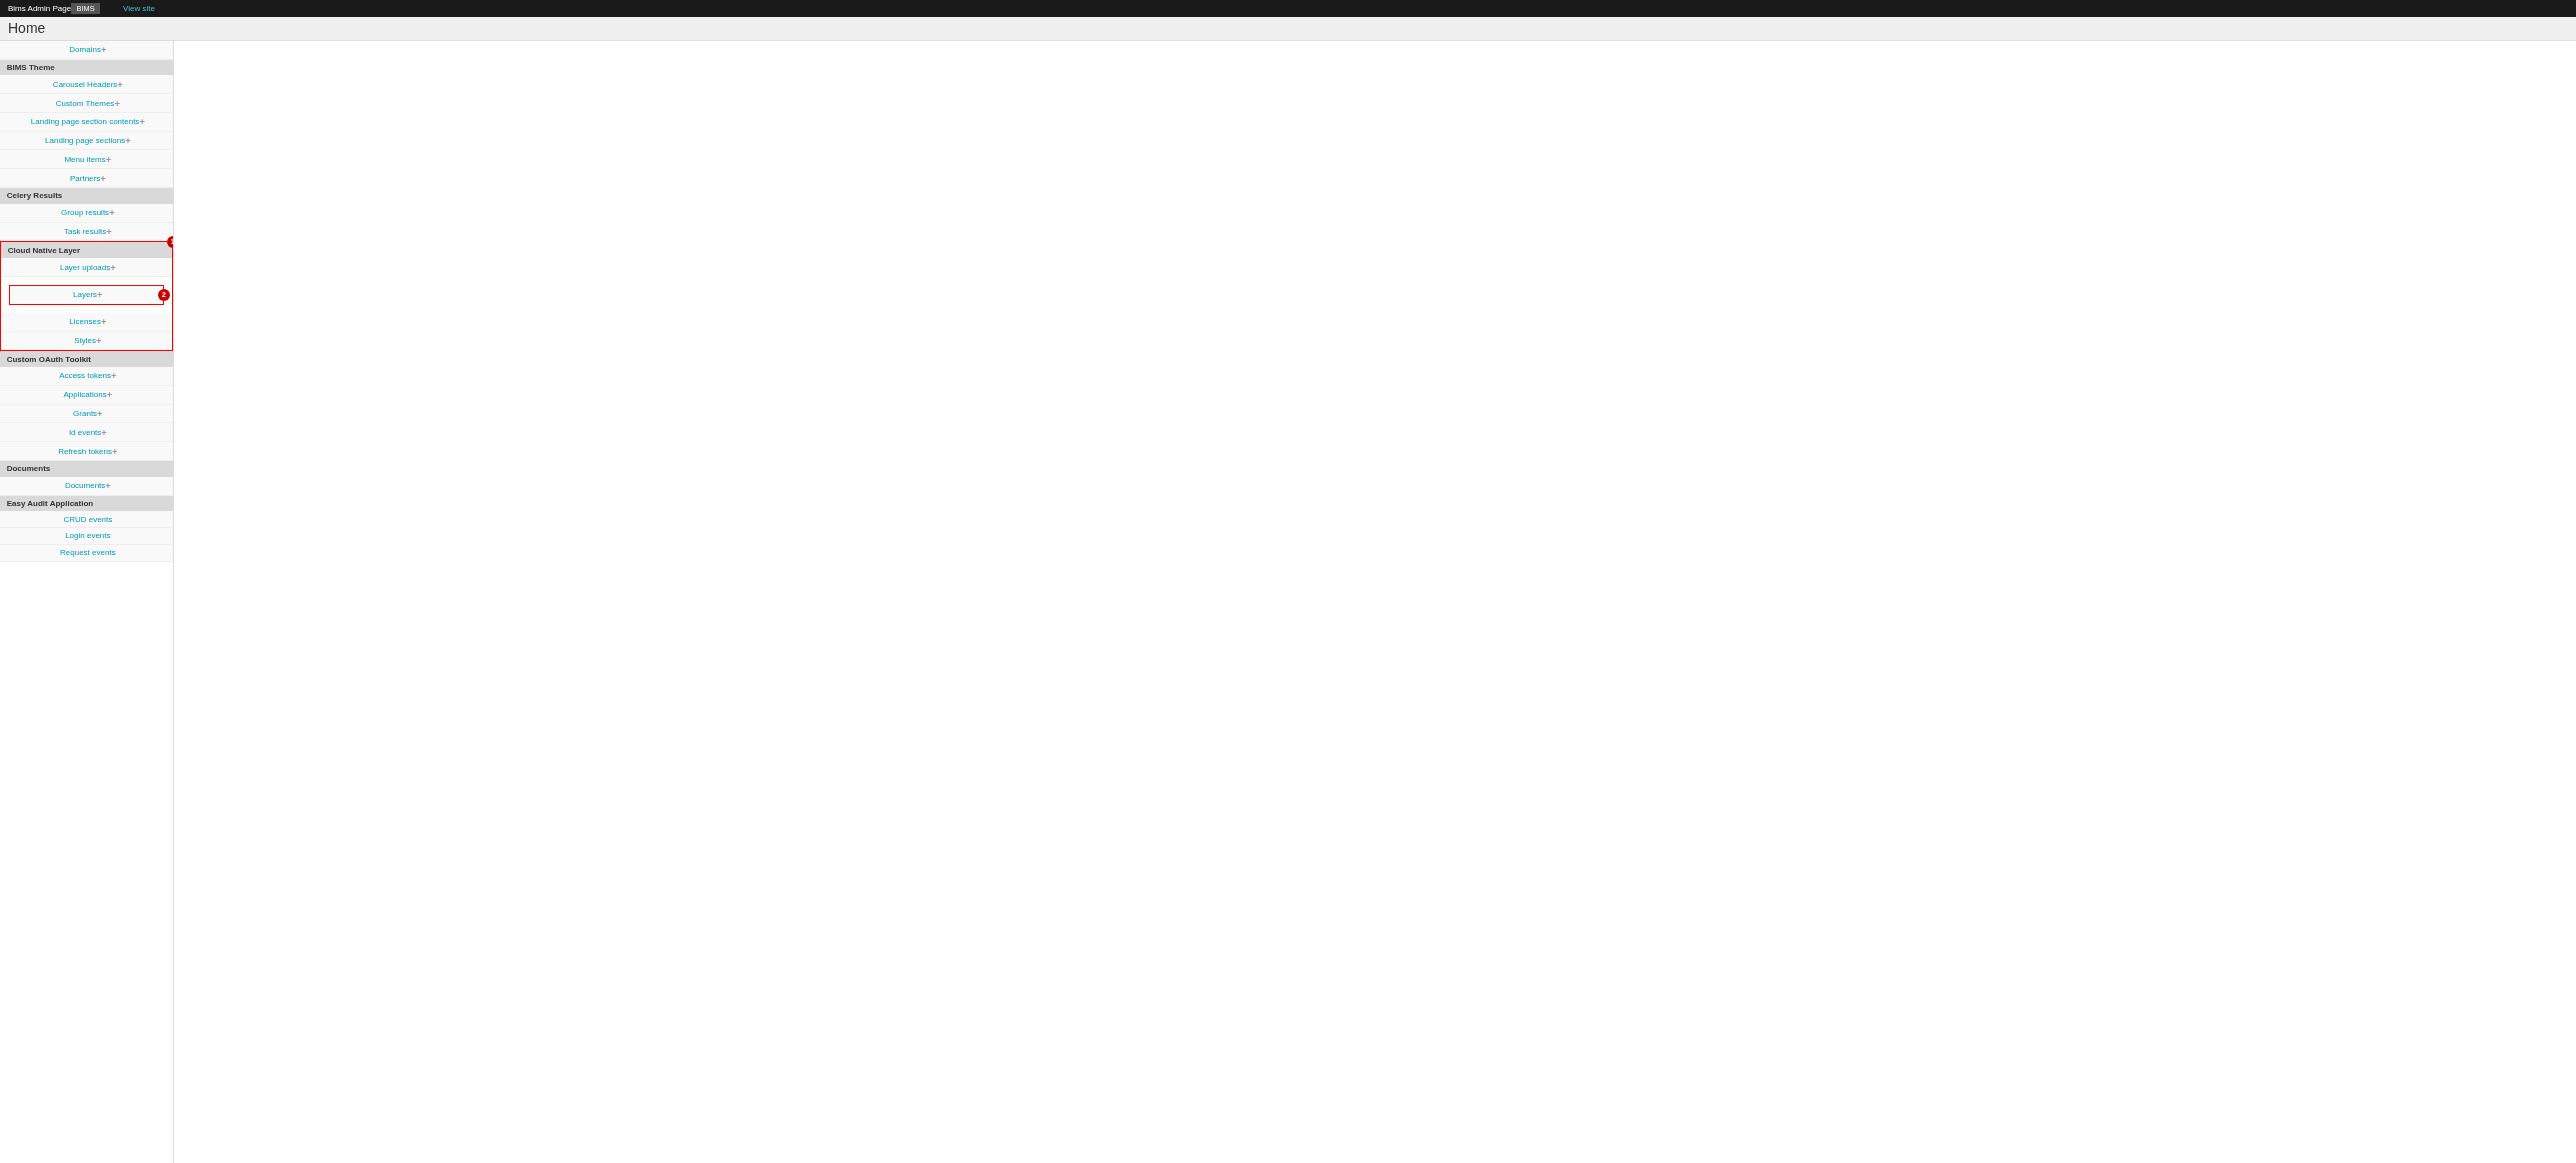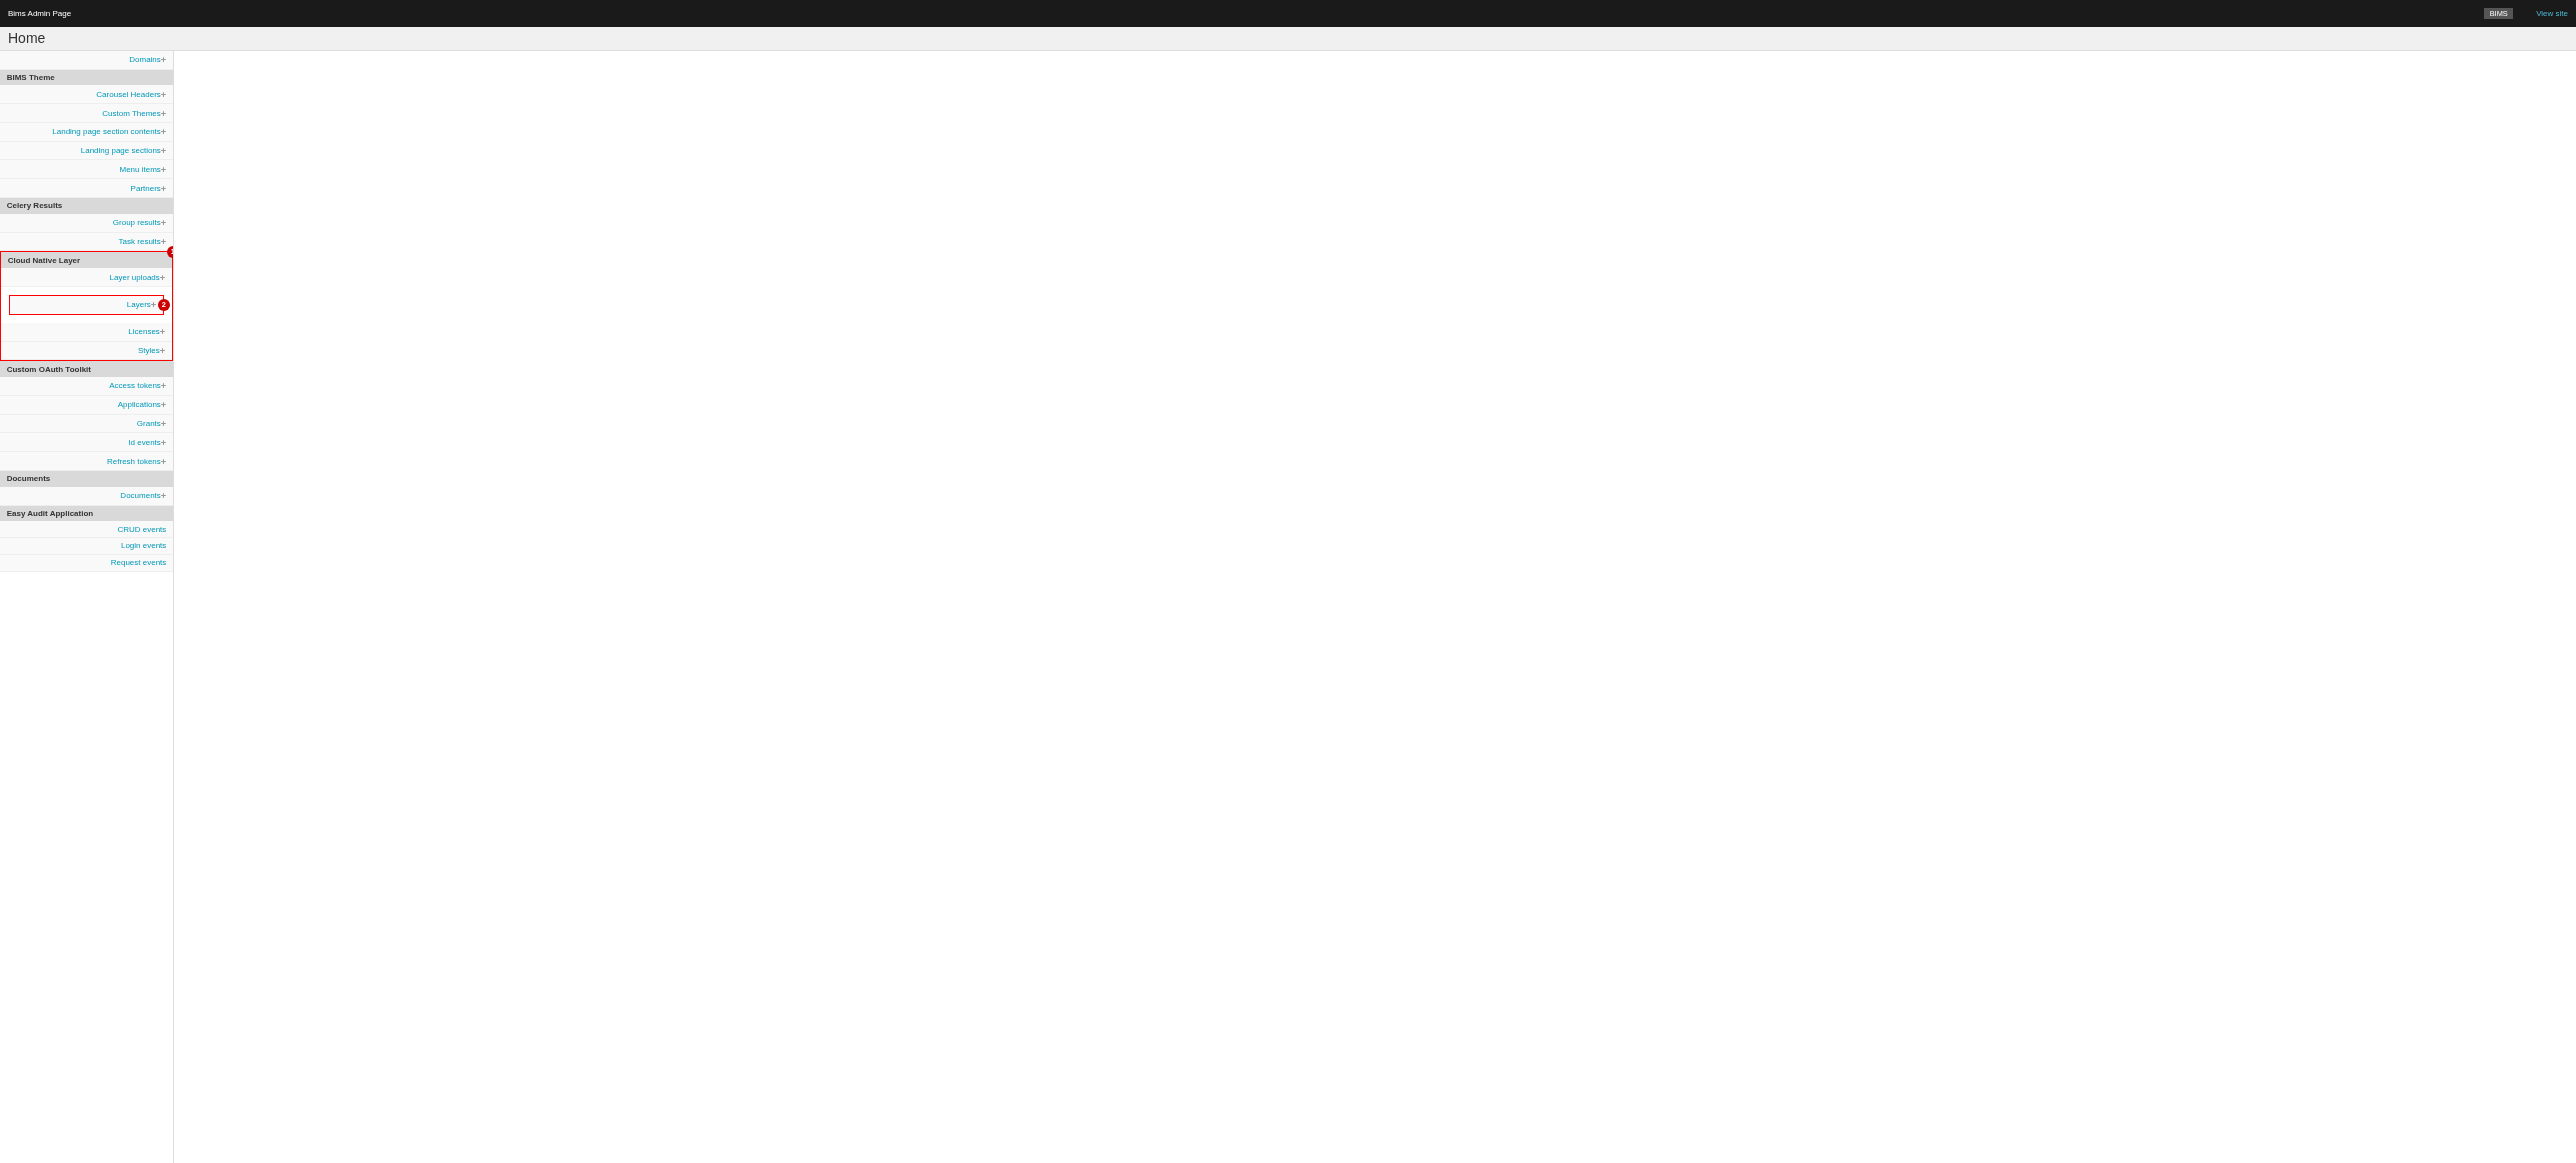--- a/index.html
+++ b/index.html
@@ -1,24 +1,23 @@
 <!DOCTYPE html>
 <html style="font-size:10.7px"><head>
   <meta charset="utf-8">
   <style>
     * { margin: 0; padding: 0; box-sizing: border-box; }
     body { font-family: Arial, sans-serif; font-size: 8.7px; background: #fff; }
 
     
     #topbar {
       background: #1a1a1a;
-      height: 27px;
-      display: flex;
-      align-items: center;
-      justify-content: space-between;
+      height: 17px;
+      display: flex;
+      align-items: center;
       padding: 0 8px;
     }
     #topbar-title {
       color: #fff;
       font-size: 8px;
     }
     #topbar-right {
       display: flex;
       align-items: center;
       gap: 11px;
@@ -67,21 +66,21 @@
       background: #d9d9d9;
       padding: 3.4px 6.7px;
       font-size: 8px;
       font-weight: bold;
       color: #333;
     }
 
     .sidebar-item {
       display: flex;
       align-items: center;
-      justify-content: flex-end;
+      justify-content: center;
       padding: 3.4px 6.7px 3.4px 9.4px;
       border-bottom: 0.7px solid #eee;
       background: #f9f9f9;
     }
     .sidebar-item-link {
       color: #0099b8;
       font-size: 8px;
       text-decoration: none;
       cursor: pointer;
     }

